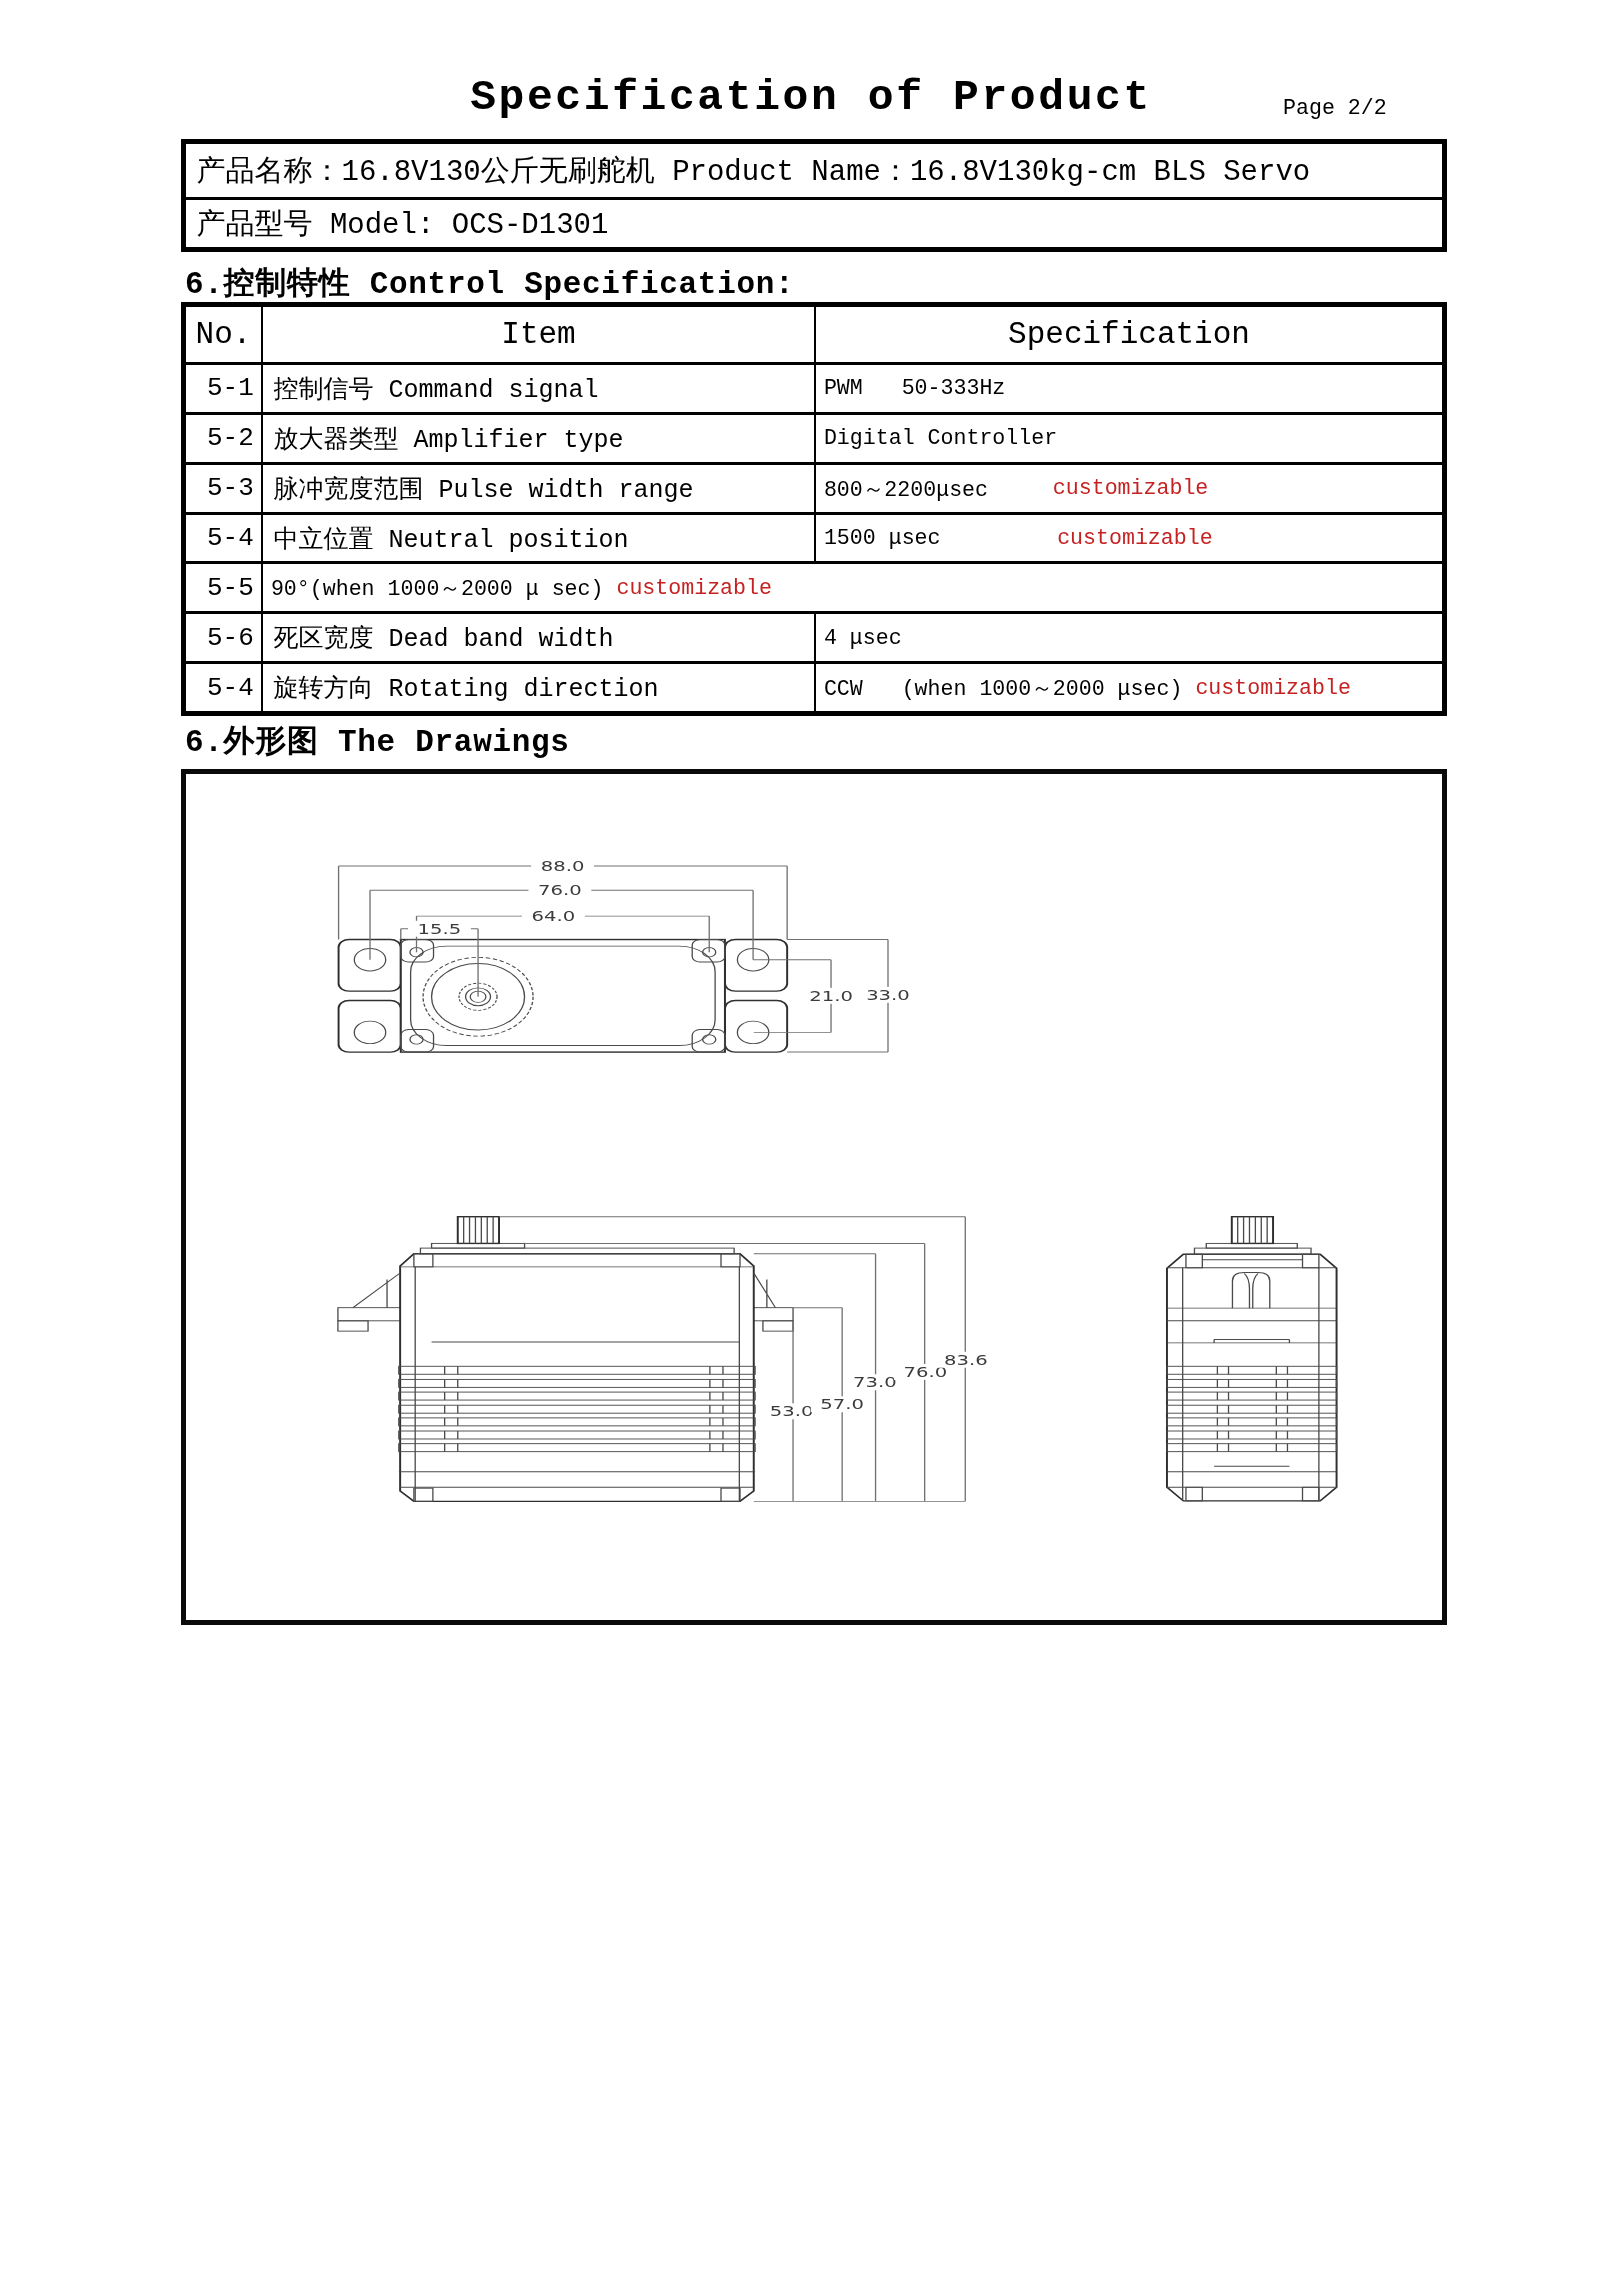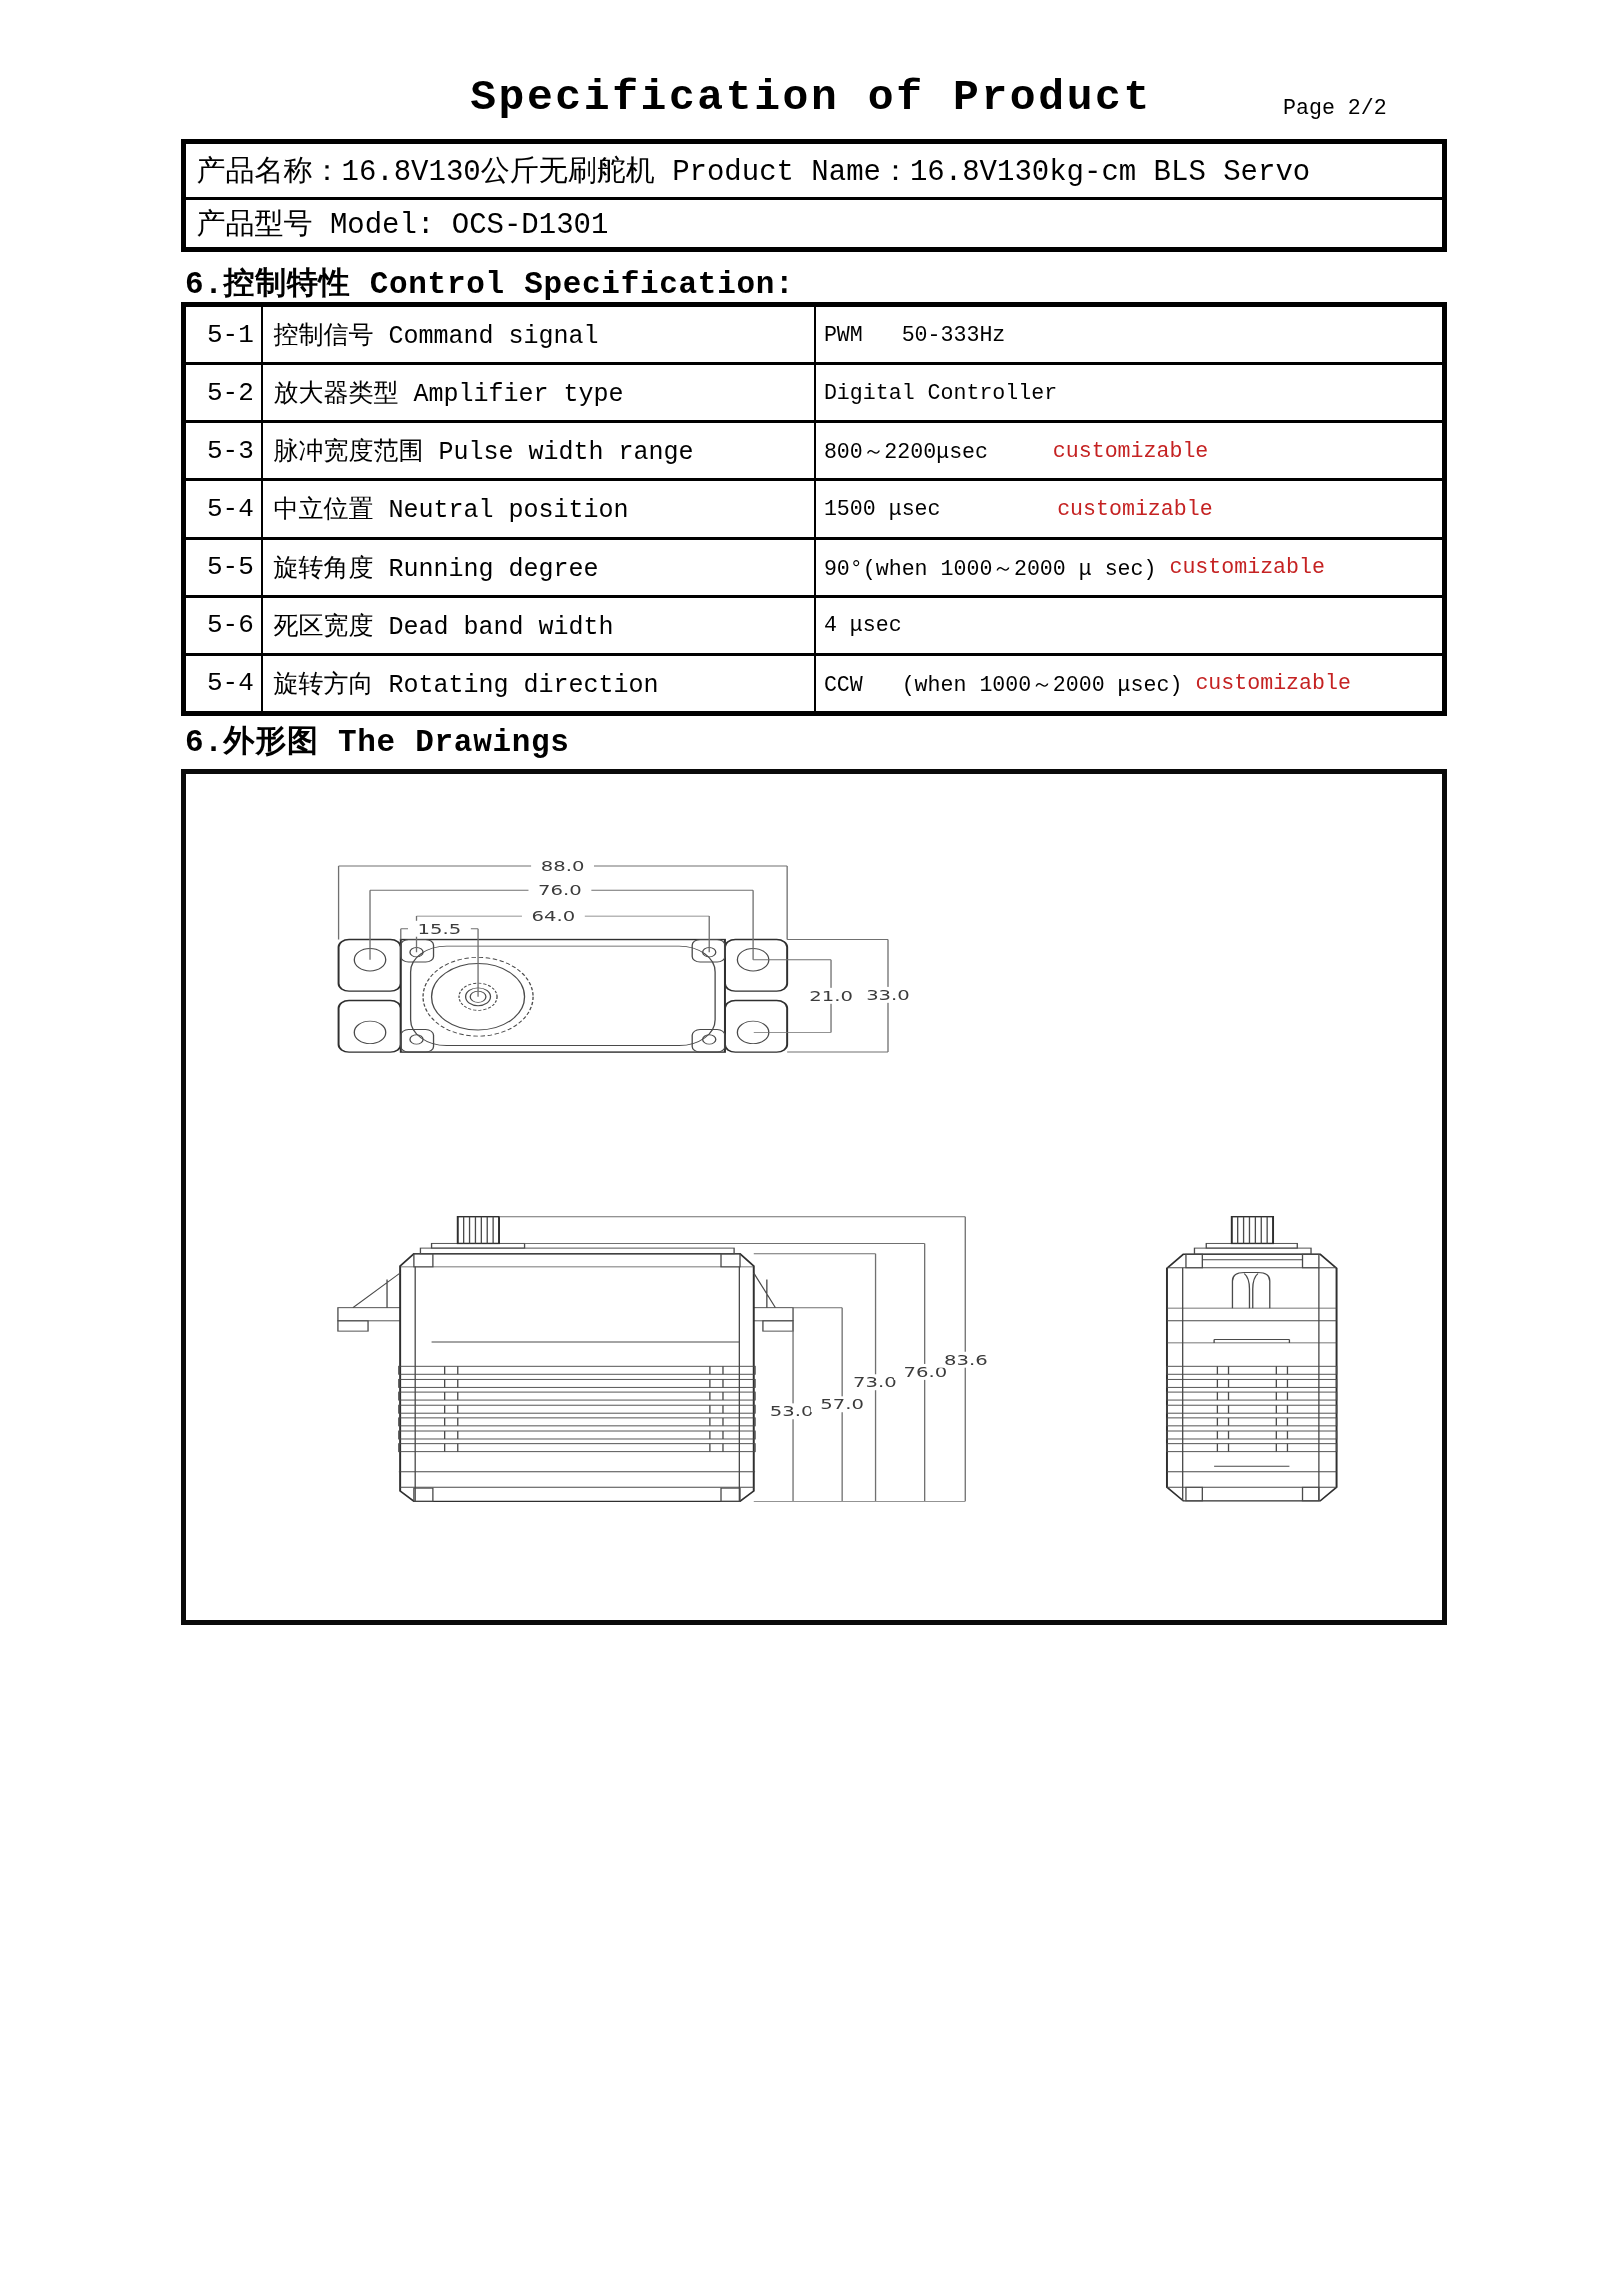--- a/index.html
+++ b/index.html
@@ -42,20 +42,25 @@
 <div class="abs page-label">Page 2/2</div>
 
 <div class="abs tbl1">
   <div class="r1">产品名称：16.8V130公斤无刷舵机  Product Name：16.8V130kg-cm BLS Servo</div>
   <div class="r2">产品型号 Model: OCS-D1301</div>
 </div>
 
 <div class="abs sect-h h5">6.控制特性  Control Specification:</div>
 
 <div class="abs tbl2">
+  <div class="trow head">
+    <div class="c c-no">No.</div>
+    <div class="c c-item">Item</div>
+    <div class="c c-spec">Specification</div>
+  </div>
   <div class="trow">
     <div class="c c-no">5-1</div>
     <div class="c c-item">控制信号  Command signal</div>
     <div class="c c-spec"><span>PWM   50-333Hz</span><span class="note"></span></div>
   </div>
   <div class="trow">
     <div class="c c-no">5-2</div>
     <div class="c c-item">放大器类型  Amplifier type</div>
     <div class="c c-spec"><span>Digital Controller</span><span class="note"></span></div>
   </div>
@@ -64,21 +69,20 @@
     <div class="c c-item">脉冲宽度范围  Pulse width range</div>
     <div class="c c-spec"><span>800～2200μsec     </span><span class="note">customizable</span></div>
   </div>
   <div class="trow">
     <div class="c c-no">5-4</div>
     <div class="c c-item">中立位置  Neutral position</div>
     <div class="c c-spec"><span>1500 μsec         </span><span class="note">customizable</span></div>
   </div>
   <div class="trow">
     <div class="c c-no">5-5</div>
-    <div class="c c-item">旋转角度  Running degree</div>
     <div class="c c-spec"><span>90°(when 1000～2000 μ sec) </span><span class="note">customizable</span></div>
   </div>
   <div class="trow">
     <div class="c c-no">5-6</div>
     <div class="c c-item">死区宽度  Dead band width</div>
     <div class="c c-spec"><span>4 μsec</span><span class="note"></span></div>
   </div>
   <div class="trow">
     <div class="c c-no">5-4</div>
     <div class="c c-item">旋转方向  Rotating direction</div>

